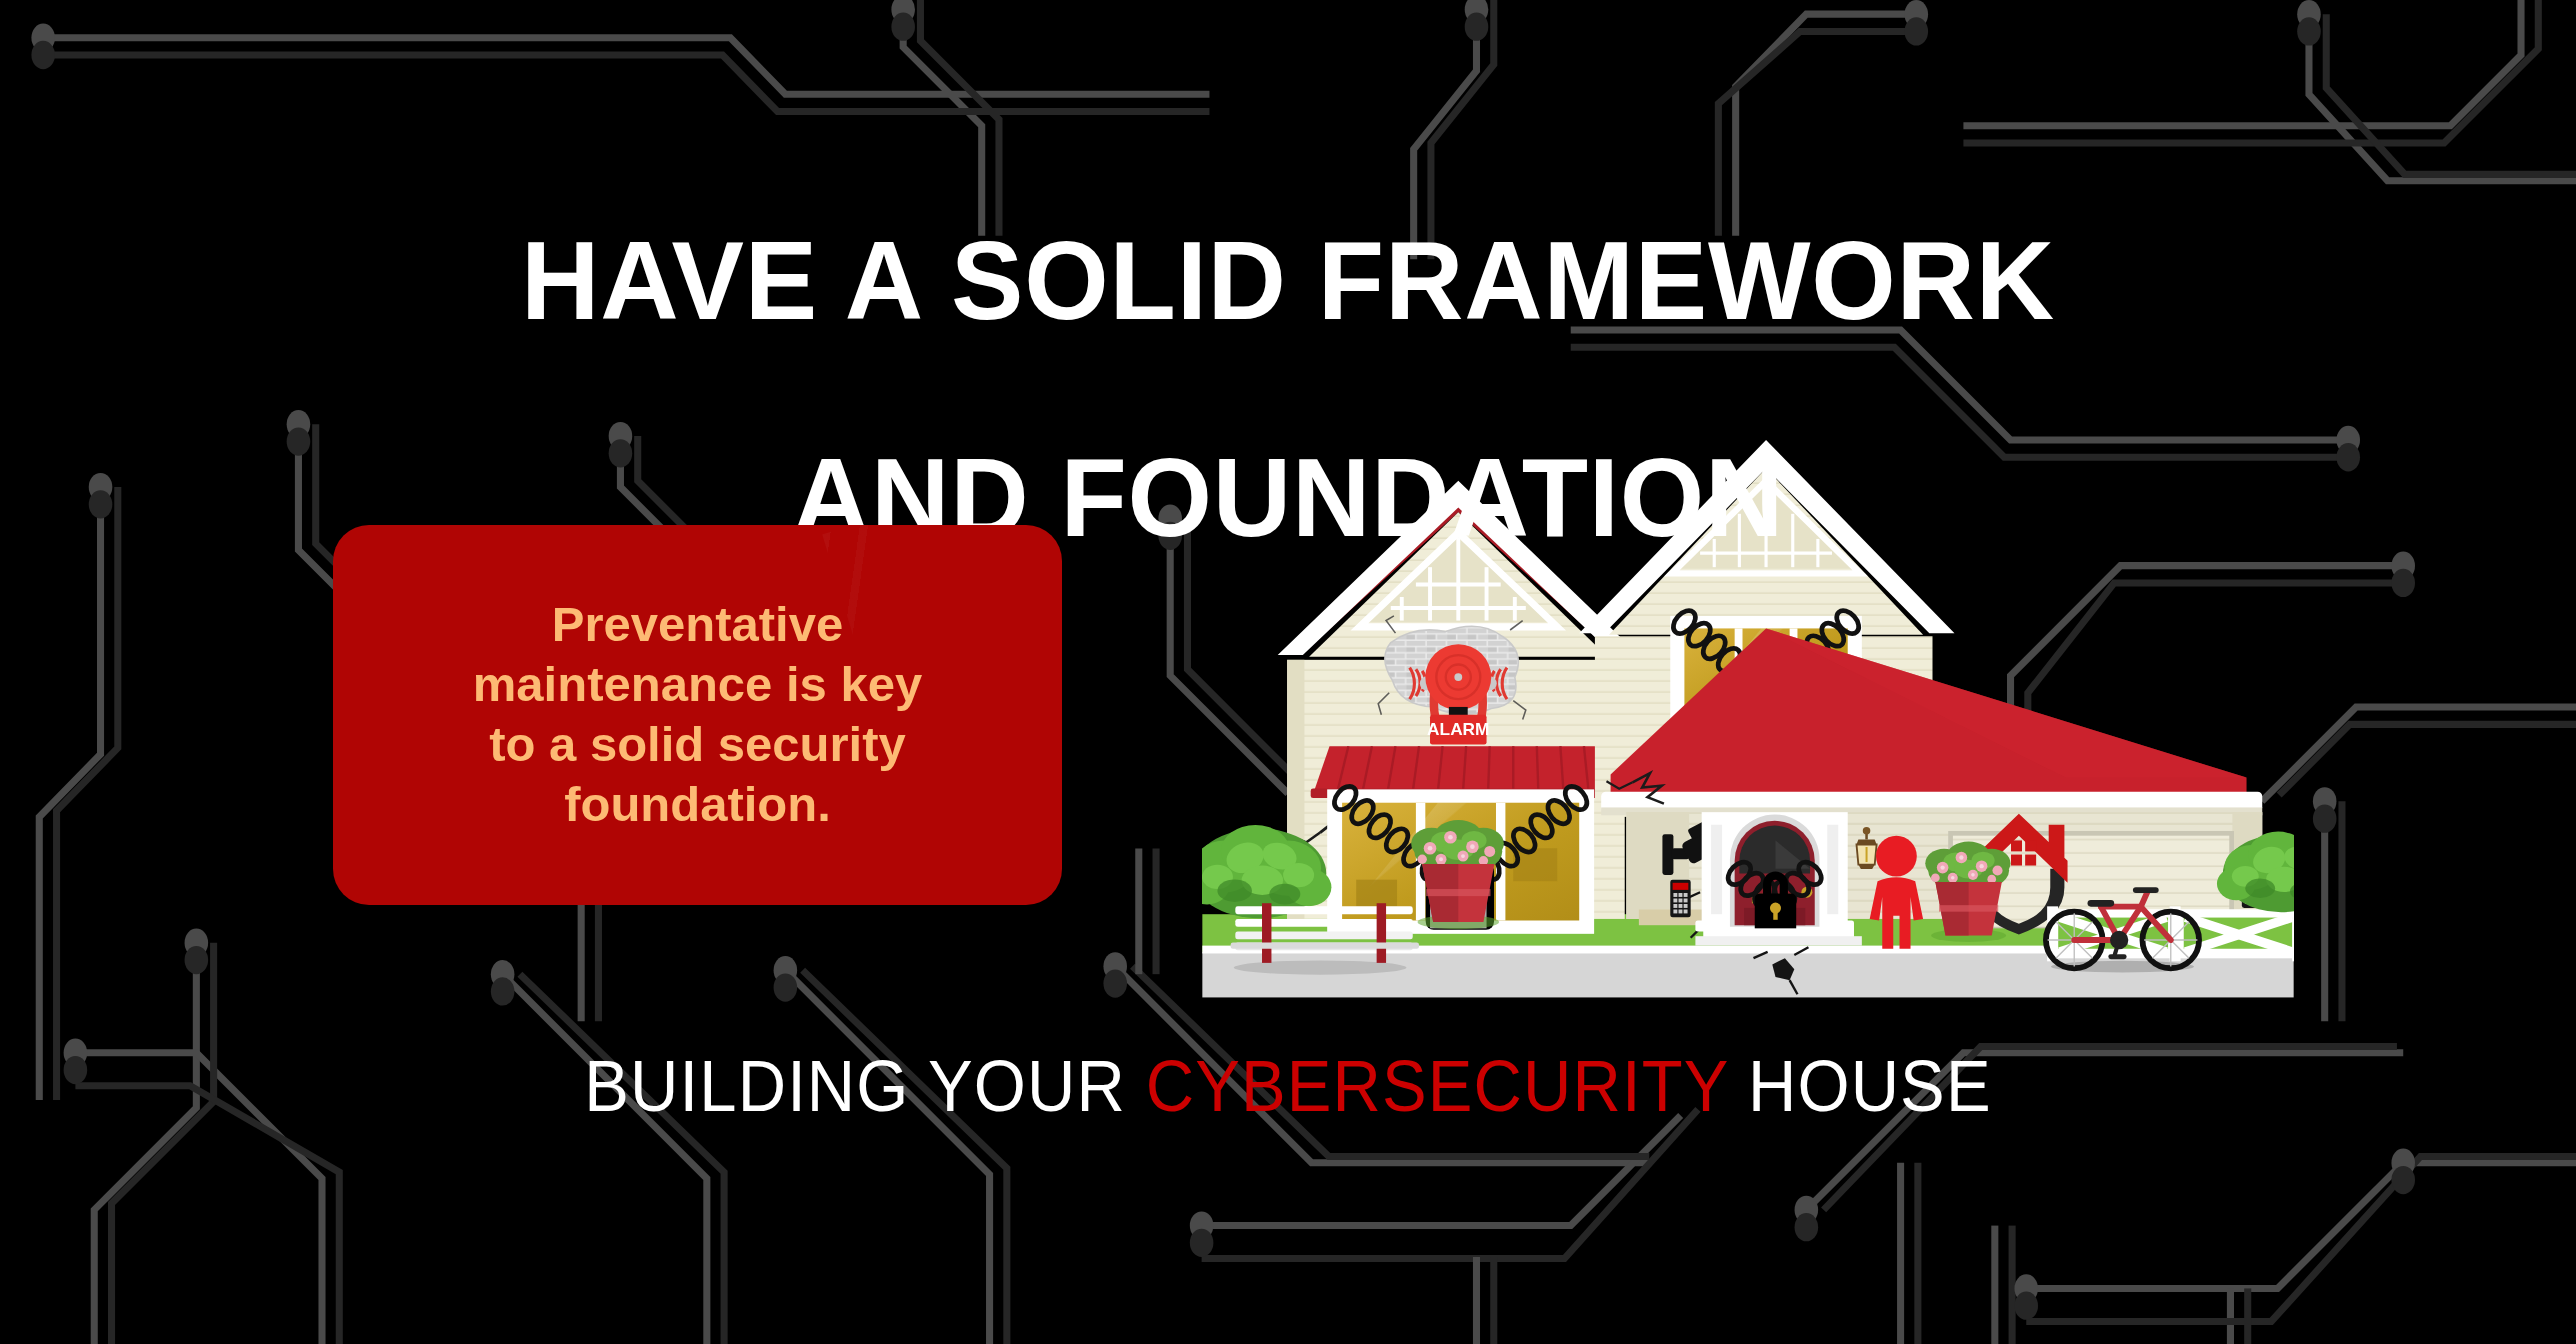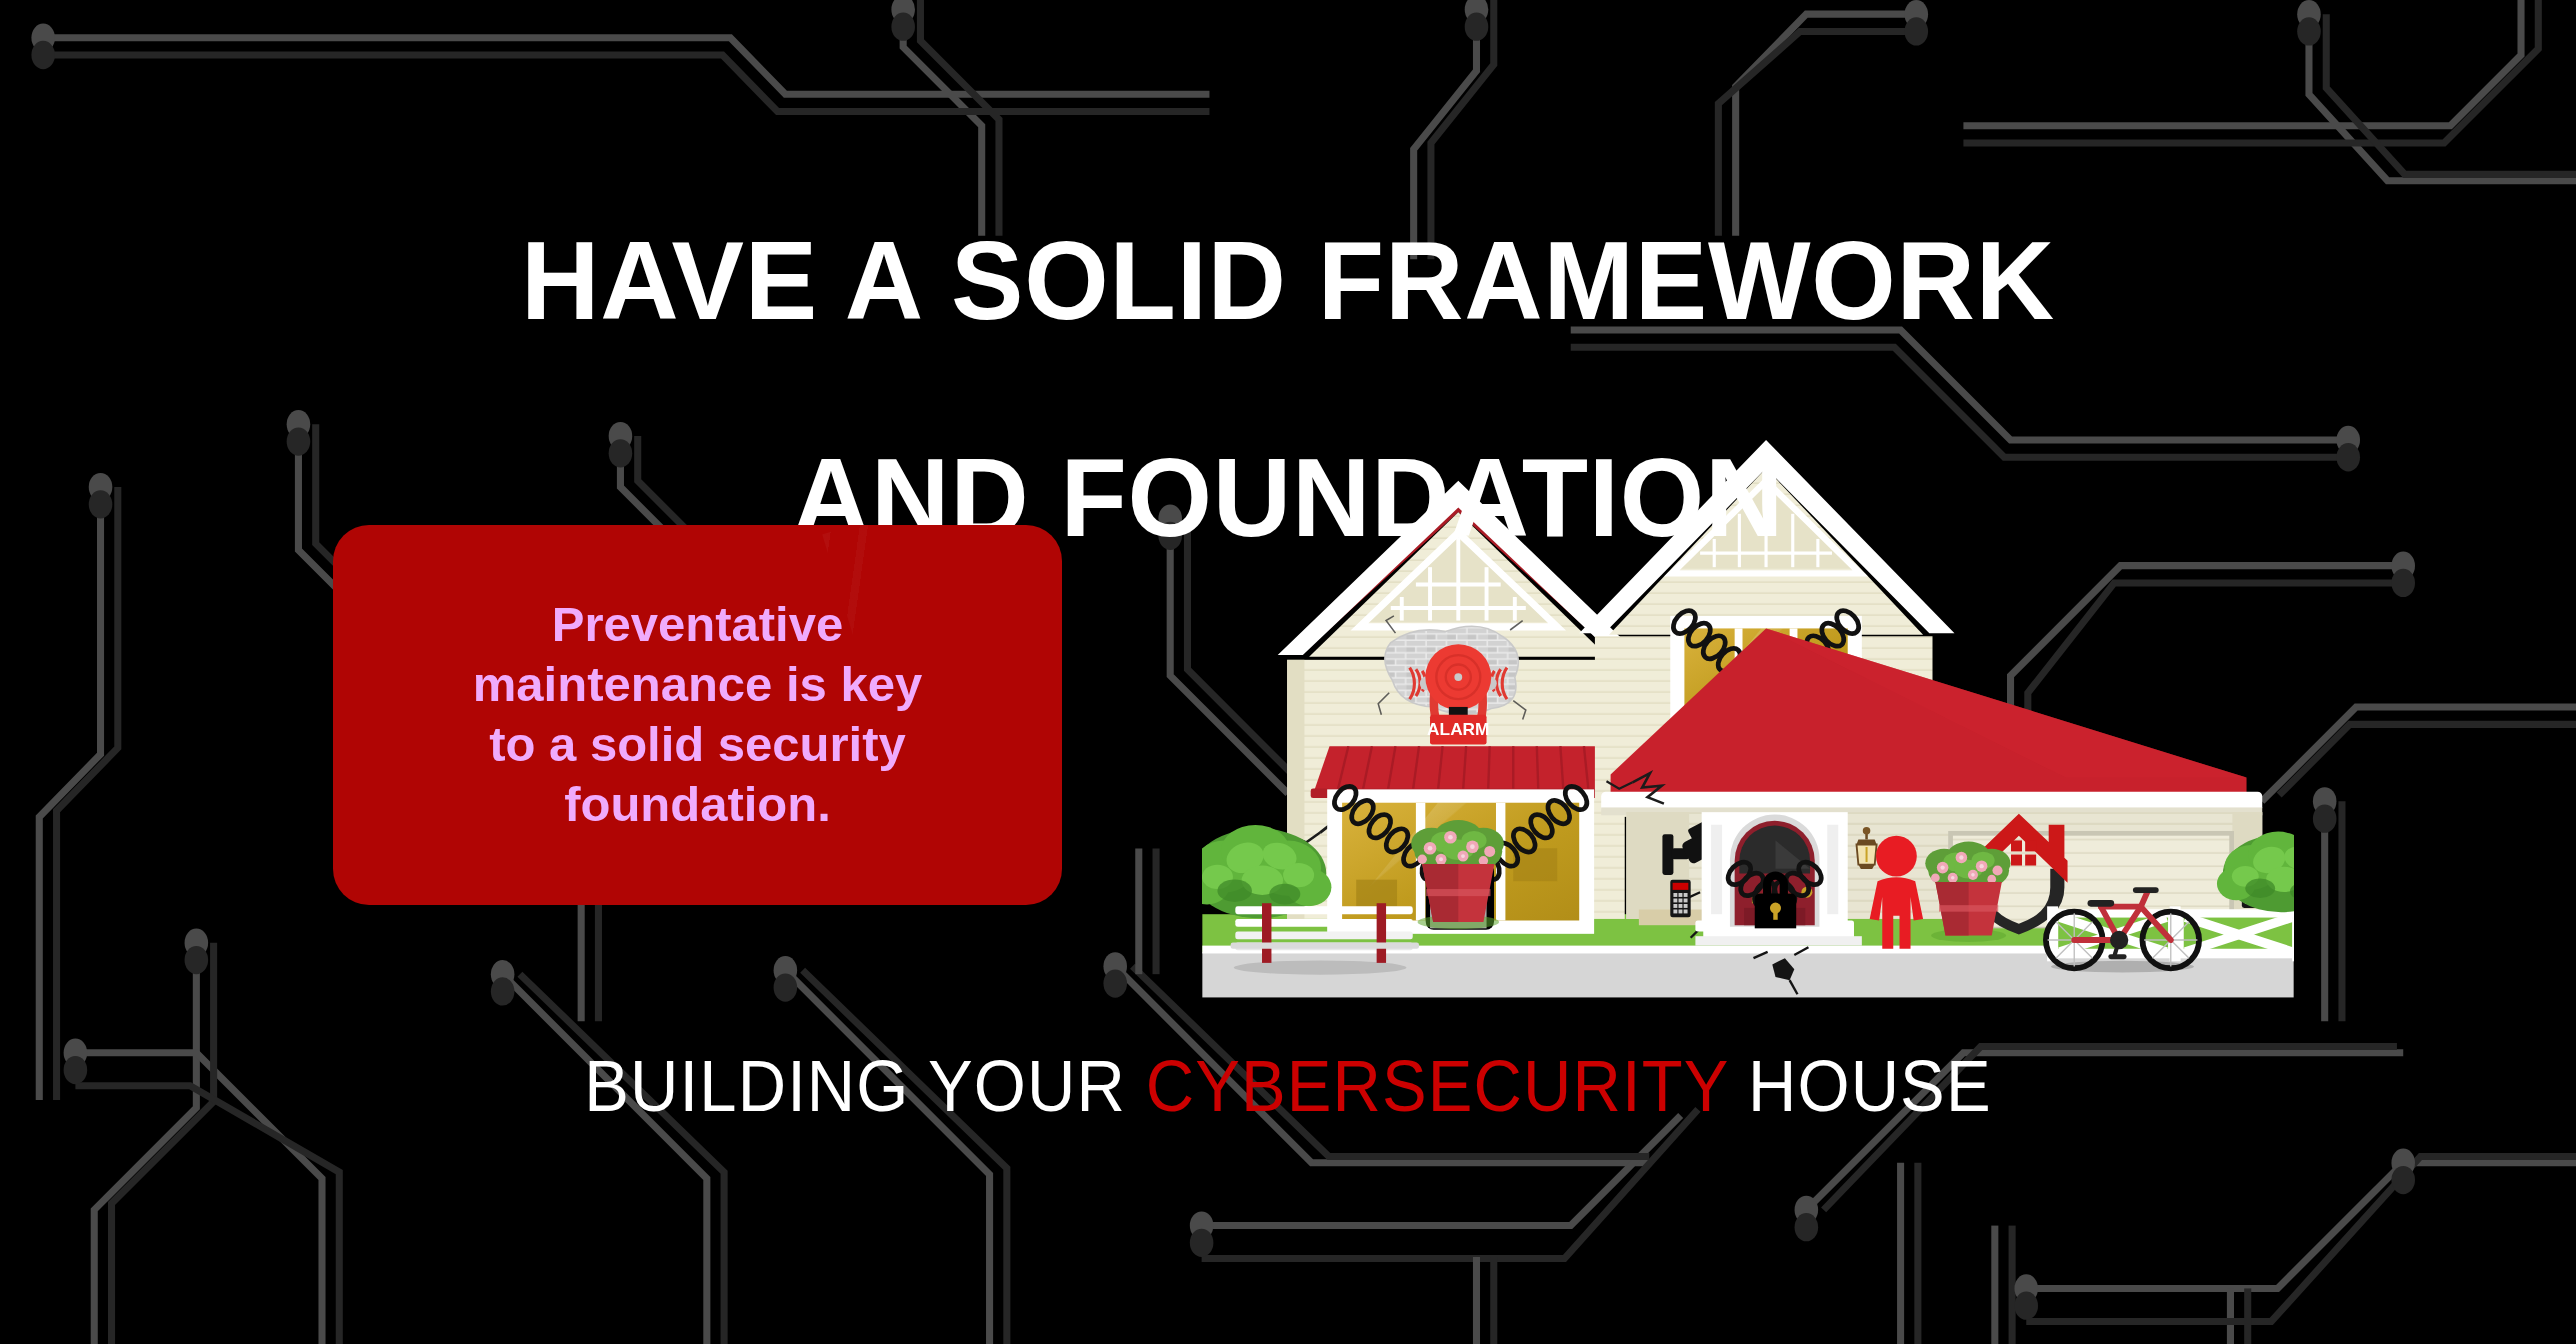--- a/index.html
+++ b/index.html
@@ -58,21 +58,21 @@
   .callout-glow2 {
     position:absolute; right:-31px; top:-31px;
     width:204px; height:487px;
     background:linear-gradient(115deg, rgba(255,255,255,.04) 0 7.9px, transparent 7.9px 36px,
                                        rgba(255,255,255,.03) 36px 44px, transparent 44px 100%);
     transform:rotate(-17deg);
     pointer-events:none;
   }
   .callout-text {
     position:relative;
-    color:#f0abfc;
+    color:#fdba74;
     font-weight:bold;
     font-size:49px;
     line-height:1.22;
     text-align:center;
     padding:0 36px;
     z-index:2;
     white-space:pre-line;
   }
 
   

